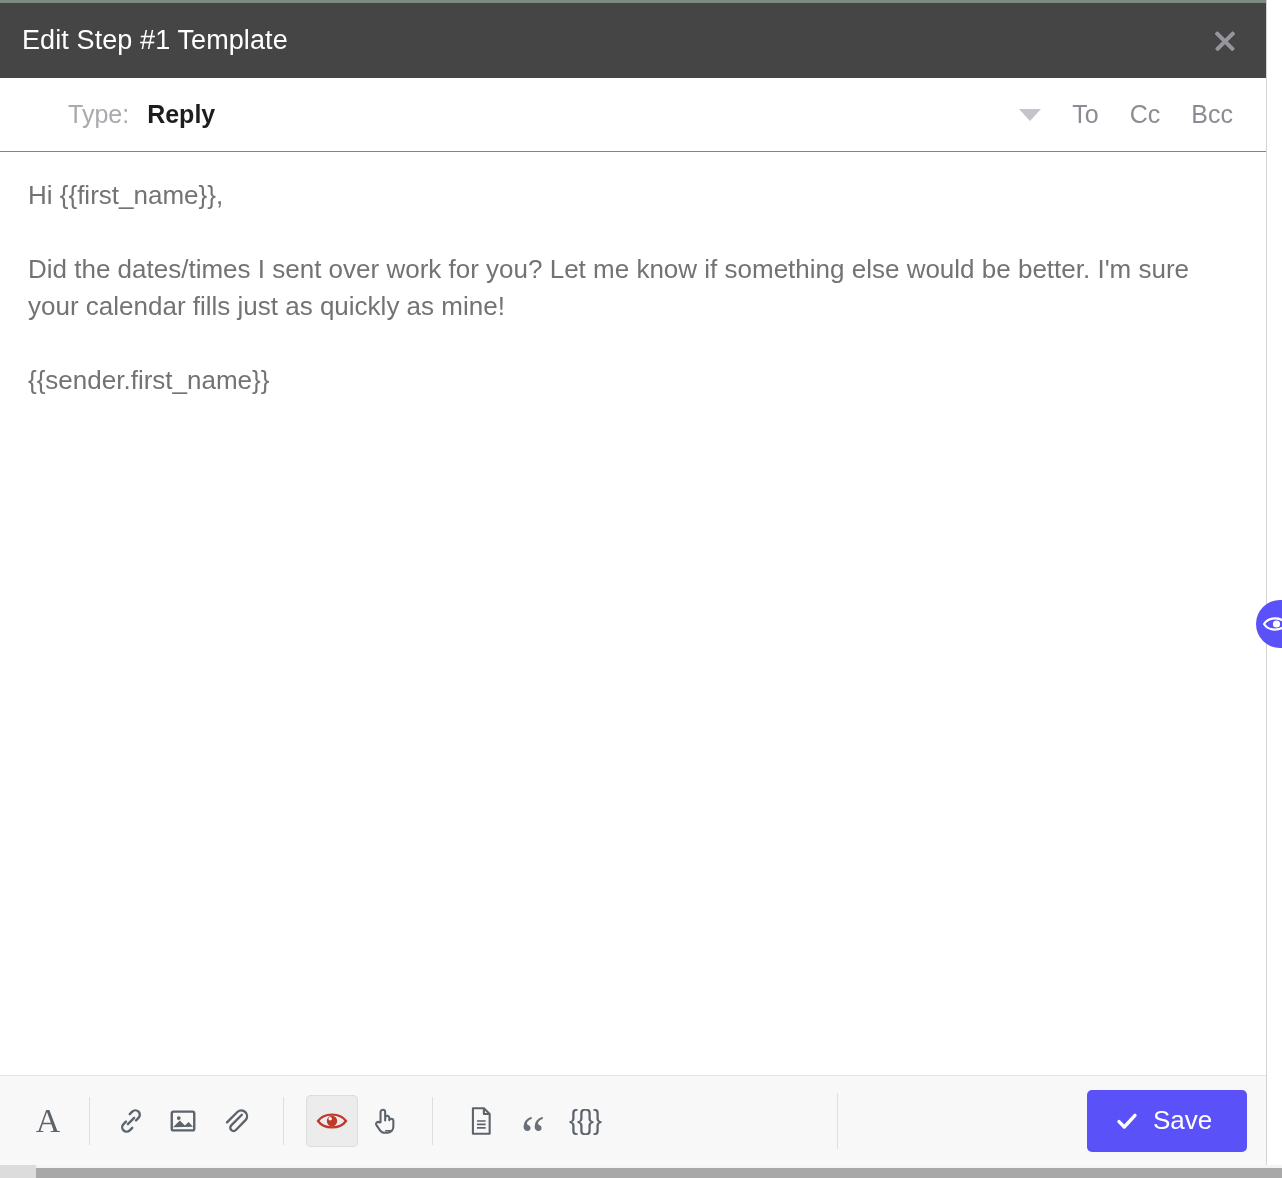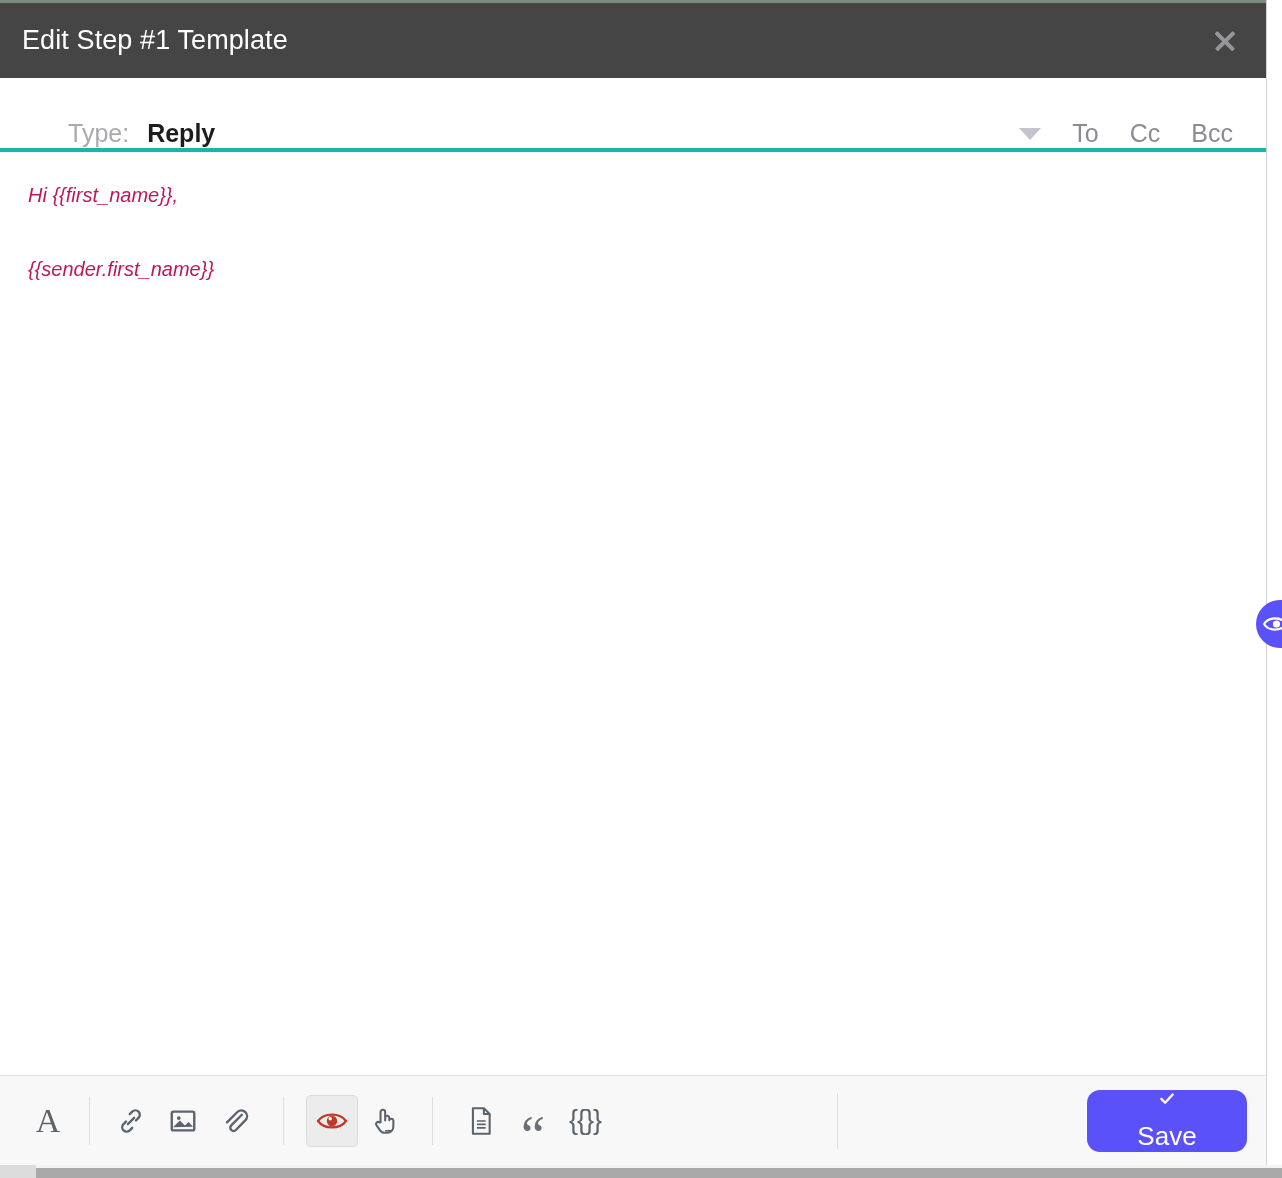--- a/index.html
+++ b/index.html
@@ -68,23 +68,23 @@
   .close-btn:before { transform: translate(-50%,-50%) rotate(45deg); }
   .close-btn:after  { transform: translate(-50%,-50%) rotate(-45deg); }
 
   
   .typerow {
     position: absolute;
     top: 78px; left: 0;
     width: 1266px;
     height: 74px;
     background: #ffffff;
-    border-bottom: 4px solid #14b8a6;
-    display: flex;
-    align-items: flex-end;
+    border-bottom: 1px solid #14b8a6;
+    display: flex;
+    align-items: center;
   }
   .type-label {
     color: #a9a9ae;
     font-size: 25px;
     margin-left: 68px;
     font-weight: 400;
   }
   .type-value {
     color: #1d1d1f;
     font-size: 25px;
@@ -118,26 +118,25 @@
     position: absolute;
     top: 153px; left: 0;
     width: 1266px;
     height: 921px;
     background: #ffffff;
     padding: 24px 30px 0 28px;
     overflow: hidden;
     cursor: text;
   }
   .editor p {
-    color: #be185d;
-    font-size: 20px;
+    color: #737373;
+    font-size: 26px;
     line-height: 37px;
     margin: 0 0 37px 0;
     max-width: 1185px;
-    font-style: italic;
   }
   .editor p:last-child { margin-bottom: 0; }
 
   
   .side-tab {
     position: absolute;
     right: -22px;
     top: 600px;
     width: 48px;
     height: 48px;
@@ -210,31 +209,30 @@
     background: #dedede;
     margin: 0 15px;
   }
   .tb-sep.wide { margin: 0 22px; }
 
   .save-btn {
     margin-left: auto;
     background: #5b51f8;
     color: #ffffff;
     border: none;
-    border-radius: 13px;
+    border-radius: 5px;
     height: 62px;
     min-width: 160px;
     padding: 0 28px;
     display: flex;
     align-items: center;
-    justify-content: space-between;
+    justify-content: flex-start;
     gap: 14px;
     cursor: pointer;
     font-family: "Liberation Sans", sans-serif;
-    flex-direction: column;
   }
   .save-btn .save-label {
     font-size: 26px;
     font-weight: 400;
     color: #ffffff;
   }
   .save-btn .check {
     width: 24px; height: 24px;
     display:block;
   }
@@ -303,20 +301,21 @@
     <div class="recipients">
       <div class="caret-down"></div>
       <span class="recip-link">To</span>
       <span class="recip-link">Cc</span>
       <span class="recip-link">Bcc</span>
     </div>
   </div>
 
   <div class="editor">
     <p>Hi {{first_name}},</p>
+    <p>Did the dates/times I sent over work for you? Let me know if something else would be better. I'm sure your calendar fills just as quickly as mine!</p>
     <p>{{sender.first_name}}</p>
   </div>
 
   <div class="side-tab">
     <span>
       <svg width="26" height="20" viewBox="0 0 26 20" aria-hidden="true">
         <path d="M1 10 C6 2.5, 18 2.5, 24 10 C18 17.5, 6 17.5, 1 10 Z" fill="none" stroke="#ffffff" stroke-width="2.2"></path>
         <circle cx="13.5" cy="10" r="3.6" fill="#ffffff"></circle>
       </svg>
     </span>

